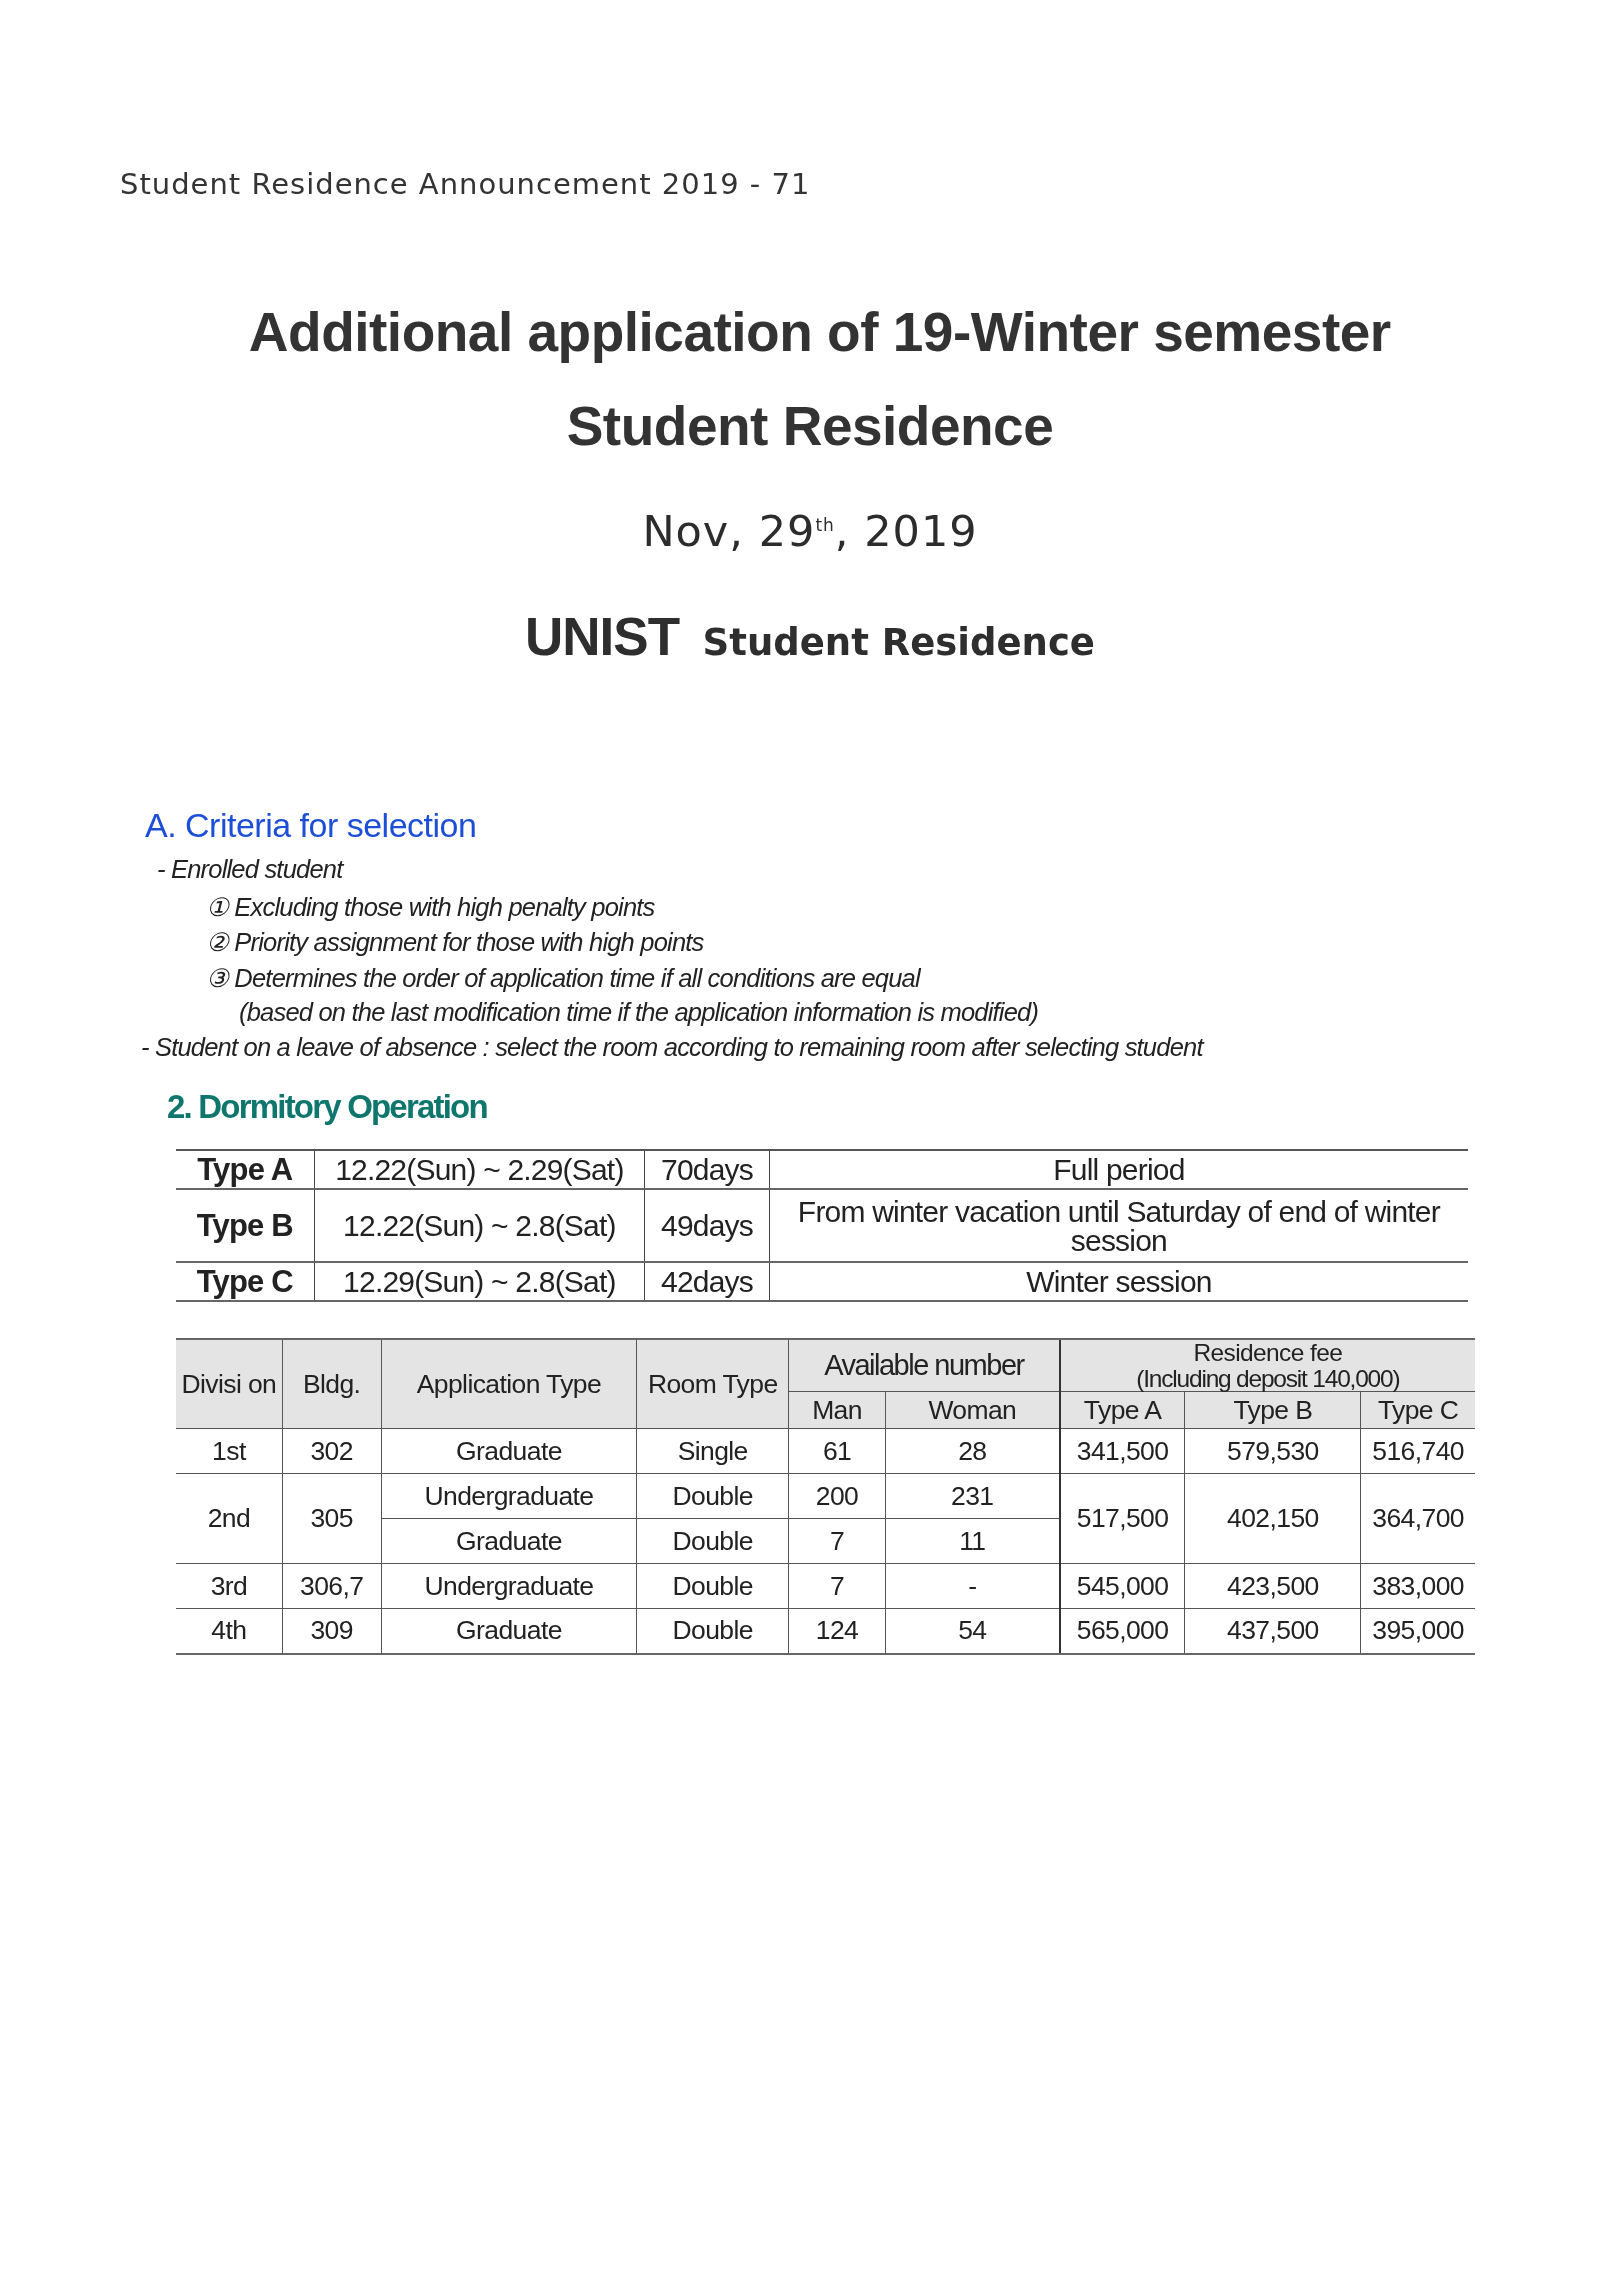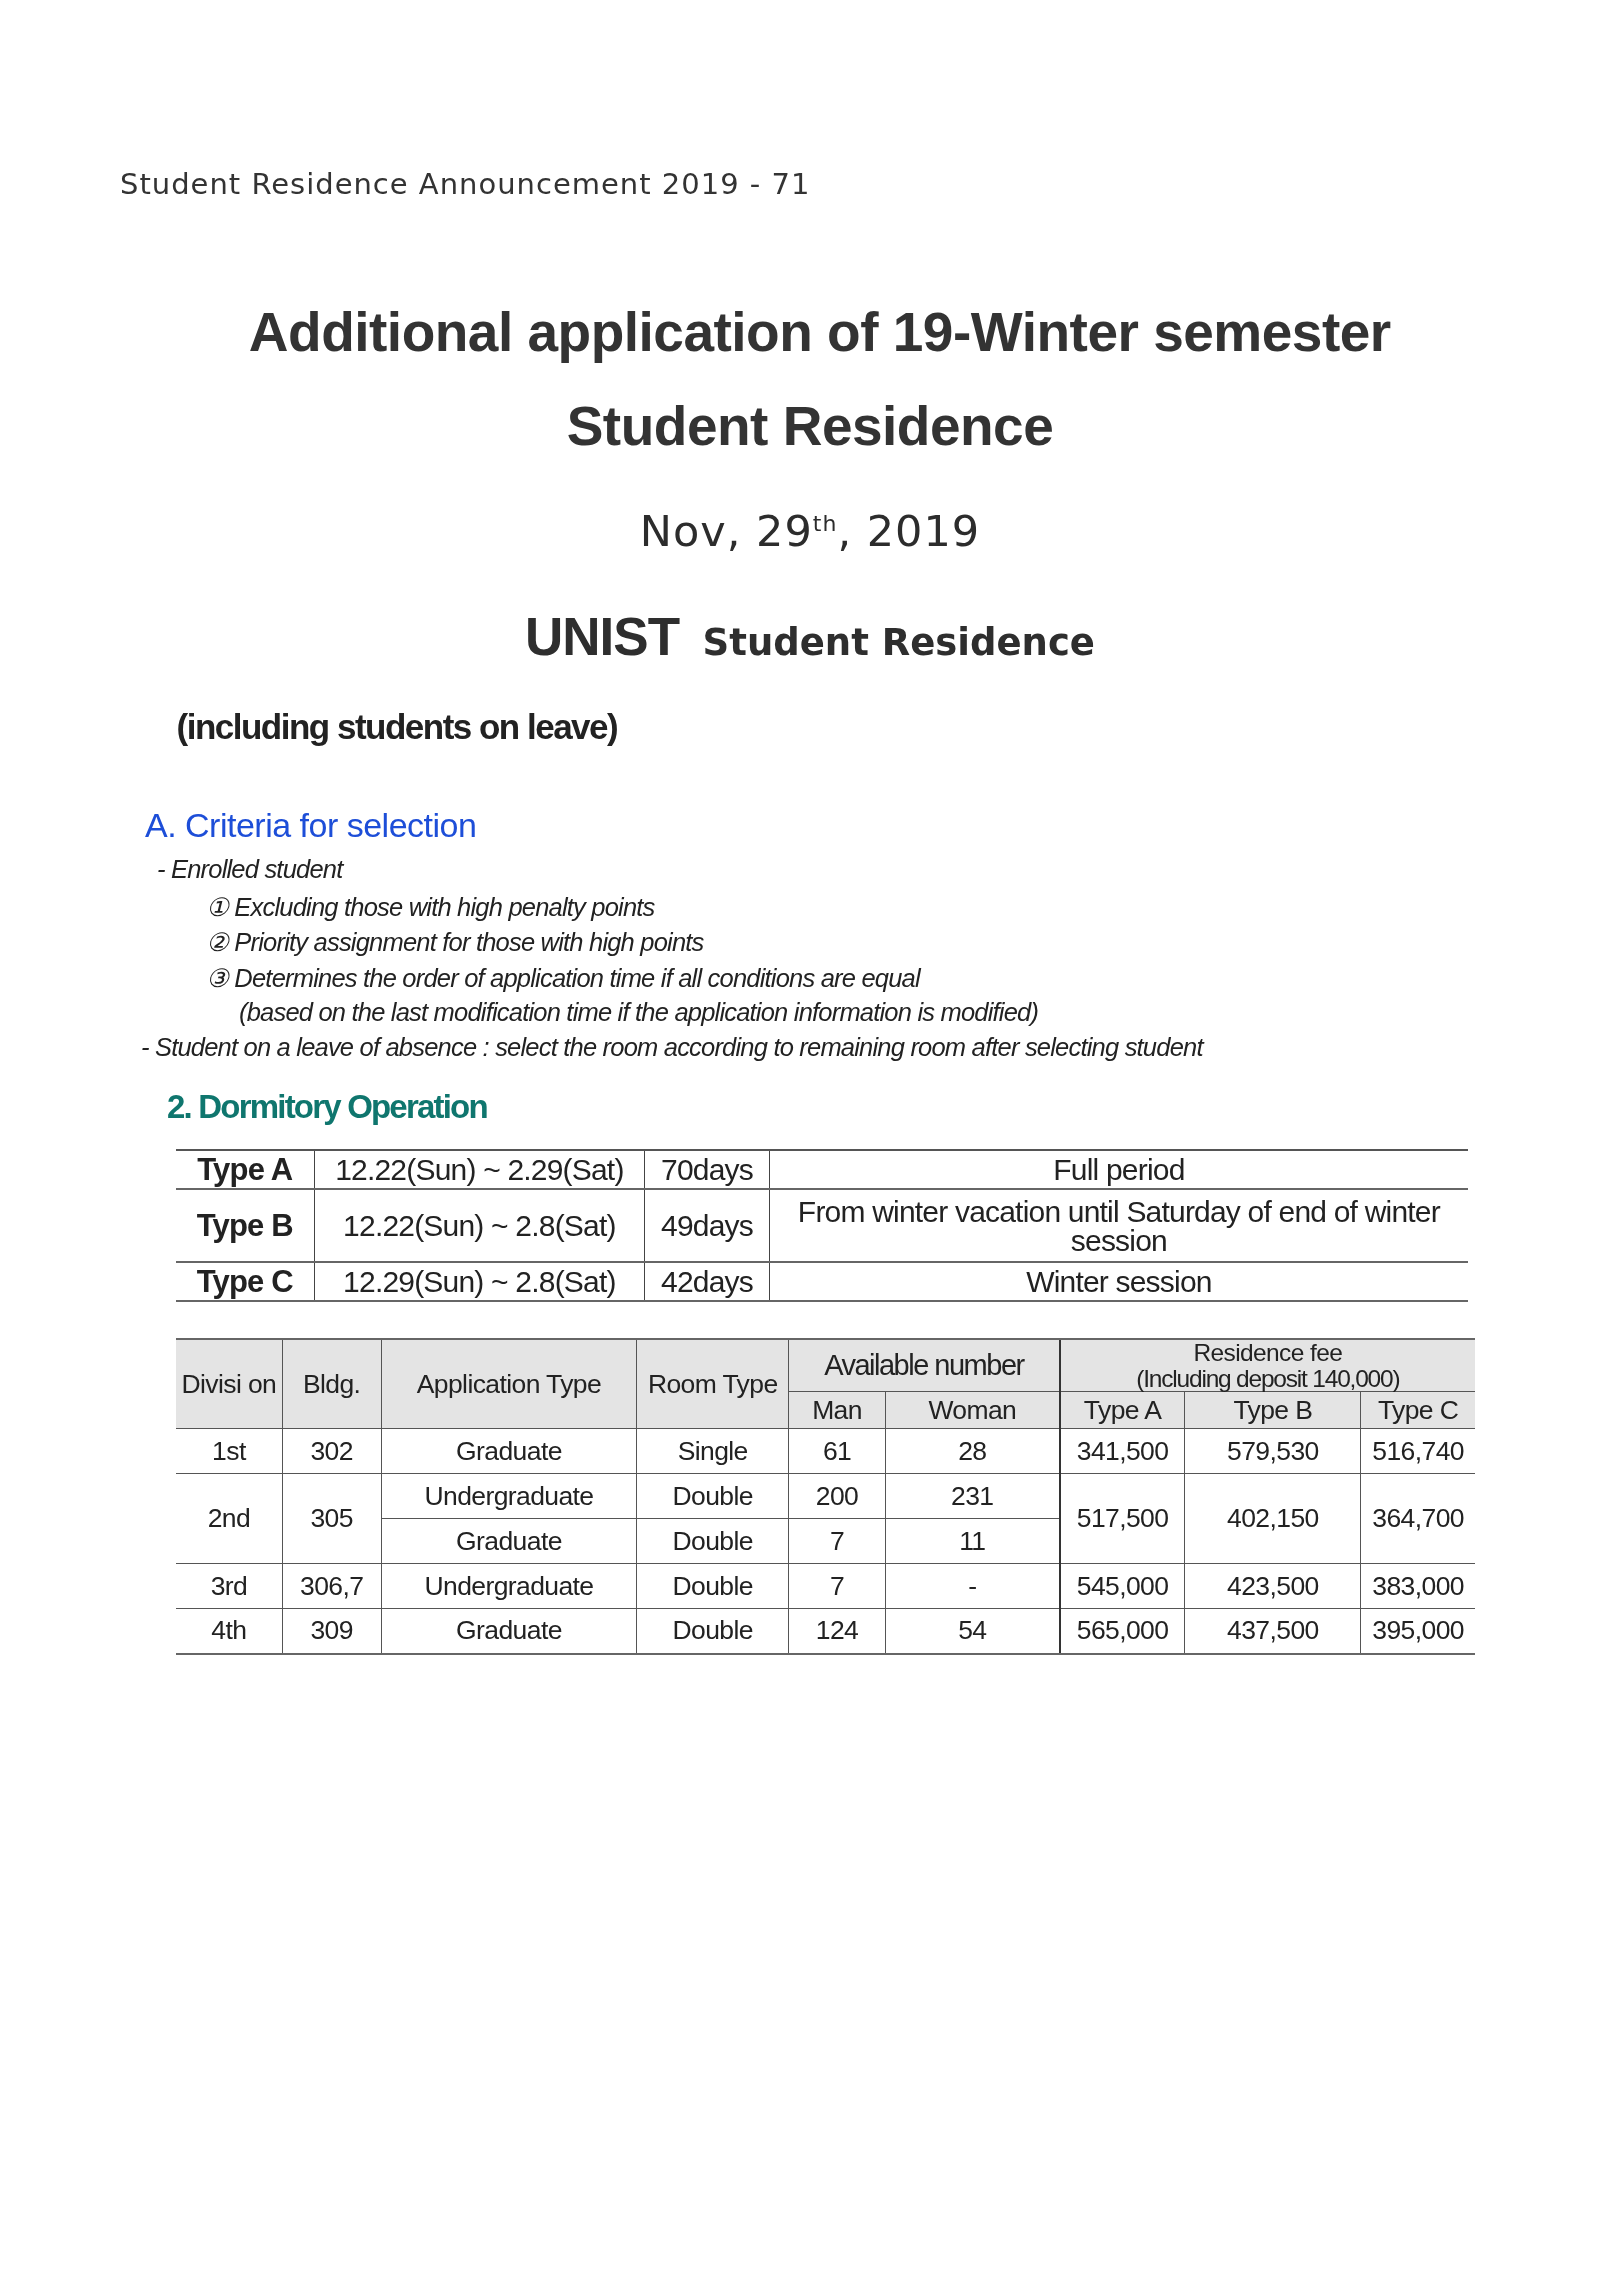--- a/index.html
+++ b/index.html
@@ -15,21 +15,21 @@
     position: absolute; left: 0; width: 1620px; text-align: center;
     font-family: "Liberation Sans", sans-serif; font-weight: bold;
     font-size: 55px; color: #333; letter-spacing: -0.5px;
   }
   .title.l1 { top: 300px; left: 9.8px; }
   .title.l2 { top: 394px; }
   .date {
     position: absolute; top: 506px; left: 0; width: 1620px; text-align: center;
     font-size: 43px; color: #2c2c2c; letter-spacing: 1px;
   }
-  .date sup { font-size: 22px; }
+  .date sup { font-size: 17px; }
   .org {
     position: absolute; top: 606px; left: 0; width: 1620px; text-align: center;
     color: #2e2e2e;
   }
   .org .big { font-family: "Liberation Sans", sans-serif; font-weight: bold; font-size: 53px; letter-spacing: -1px; }
   .org .small { font-family: "DejaVu Sans", sans-serif; font-weight: bold; font-size: 37px; margin-left: 23.5px; }
   .sec1 {
     position: absolute; left: 153px; top: 698px; font-family: "Liberation Sans", sans-serif;
     font-weight: bold; font-size: 35px; color: #222; letter-spacing: -1.5px; line-height: 57px;
   }
@@ -70,21 +70,20 @@
 <div class="title l1">Additional application of 19-Winter semester</div>
 <div class="title l2">Student Residence</div>
 
 <div class="date"><span>Nov, 29</span><sup>th</sup><span>, 2019</span></div>
 
 <div class="org">
   <span class="big">UNIST</span><span class="small">Student Residence</span>
 </div>
 
 <div class="sec1">
-  <span class="indent">(including students on leave)</span>
 </div>
 
 <div class="criteria">A. Criteria for selection</div>
 
 <div class="italic-block" style="left:157px; top:855px;">- Enrolled student</div>
 <div class="italic-block" style="left:206px; top:892px;">① Excluding those with high penalty points</div>
 <div class="italic-block" style="left:206px; top:927px;">② Priority assignment for those with high points</div>
 <div class="italic-block" style="left:206px; top:963px;">③  Determines the order of application time if all conditions are equal</div>
 <div class="italic-block" style="left:239px; top:998px;">(based on the last modification time if the application information is modified)</div>
 <div class="italic-block" style="left:141px; top:1033px;">- Student on a leave of absence : select the room according to remaining room after selecting student</div>

